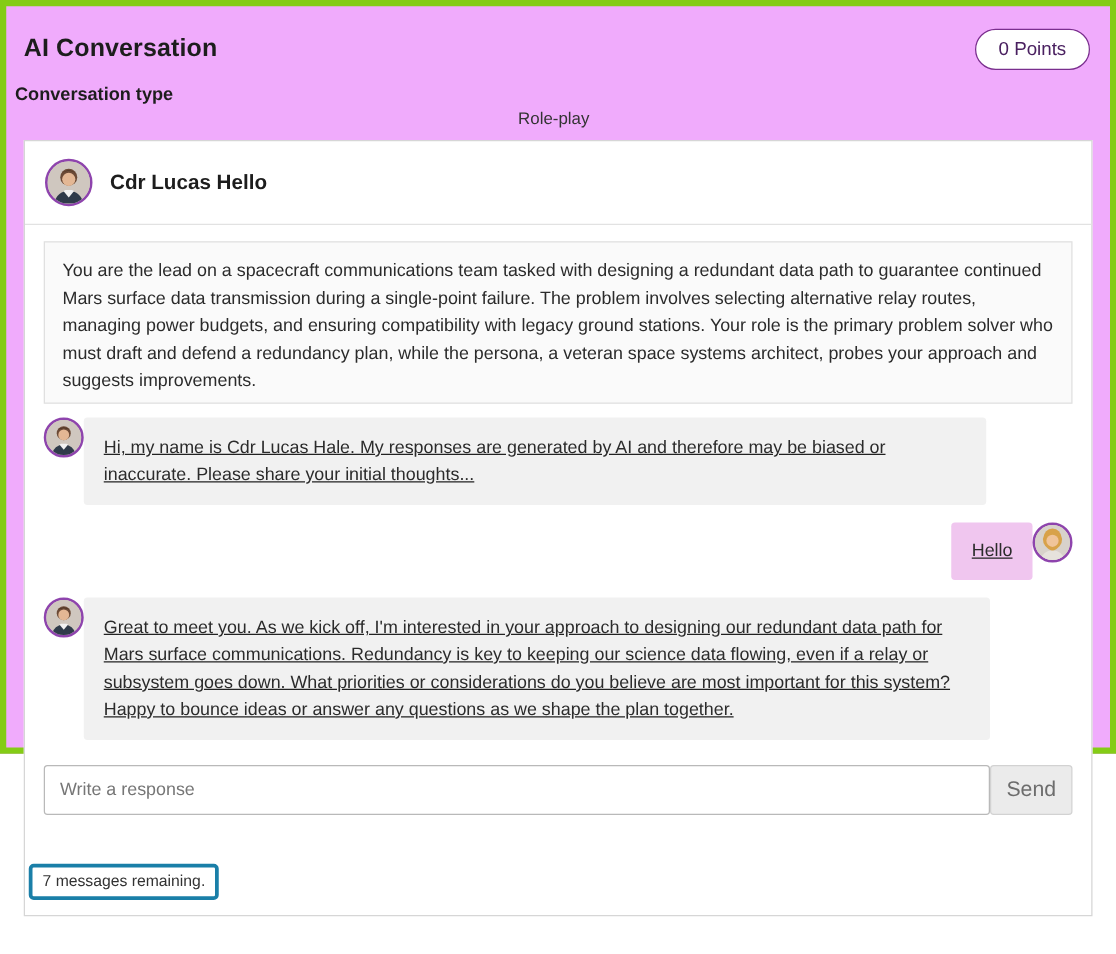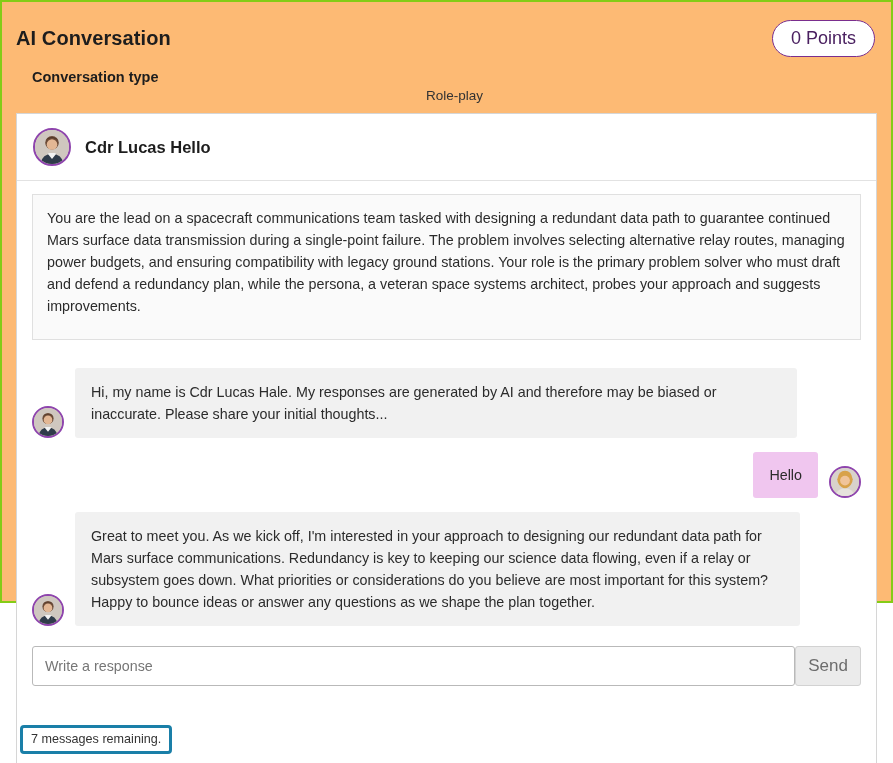--- a/index.html
+++ b/index.html
@@ -12,50 +12,50 @@
     height: 763px;
     font-family: "Liberation Sans", sans-serif;
     color: #222222;
     overflow: hidden;
   }
   .page {
     position: relative;
     width: 893px;
     height: 603px;
     box-sizing: border-box;
-    border: 2px solid #84cc16;
-    background: #fdba74;
+    border: 5px solid #84cc16;
+    background: #f0abfc;
   }
 
   
   .header {
     display: flex;
     align-items: center;
     justify-content: space-between;
     padding: 18px 16px 10px 14px;
   }
   .page-title {
     font-size: 20px;
     font-weight: bold;
     color: #1d1d1d;
     letter-spacing: 0.1px;
   }
   .points-badge {
     border: 1px solid #7a2e8e;
     color: #4a2060;
     border-radius: 20px;
     padding: 7px 18px;
-    font-size: 18px;
+    font-size: 15px;
     background: #ffffff;
     white-space: nowrap;
   }
 
   
   .conv-type-wrap {
-    padding: 2px 14px 10px 30px;
+    padding: 2px 14px 10px 7px;
   }
   .conv-type-label {
     font-size: 14.5px;
     font-weight: bold;
     color: #1d1d1d;
     margin-bottom: 3px;
   }
   .conv-type-value {
     font-size: 13.5px;
     color: #333333;
@@ -90,38 +90,37 @@
     position: relative;
     flex: none;
     background: #d9d2cc;
   }
   .avatar.big { width: 38px; height: 38px; }
   .avatar.small { width: 32px; height: 32px; }
   .avatar svg { display: block; width: 100%; height: 100%; }
 
   
   .scenario {
-    margin: 13px 15px 24px 15px;
+    margin: 13px 15px 7px 15px;
     border: 1px solid #e0e0e0;
     background: #fafafa;
-    padding: 12px 14px 22px 14px;
+    padding: 12px 14px 6px 14px;
     font-size: 14.3px;
     line-height: 22px;
     color: #2b2b2b;
   }
 
   
   .messages {
     padding: 4px 15px 0 15px;
   }
   .msg-row {
     display: flex;
-    align-items: flex-end;
-    gap: 11px;
     margin-bottom: 14px;
+    text-decoration: underline;
   }
   .msg-row.right {
     justify-content: flex-end;
   }
   .bubble {
     background: #f1f1f1;
     border-radius: 3px;
     padding: 13px 16px;
     font-size: 14.3px;
     line-height: 22px;

